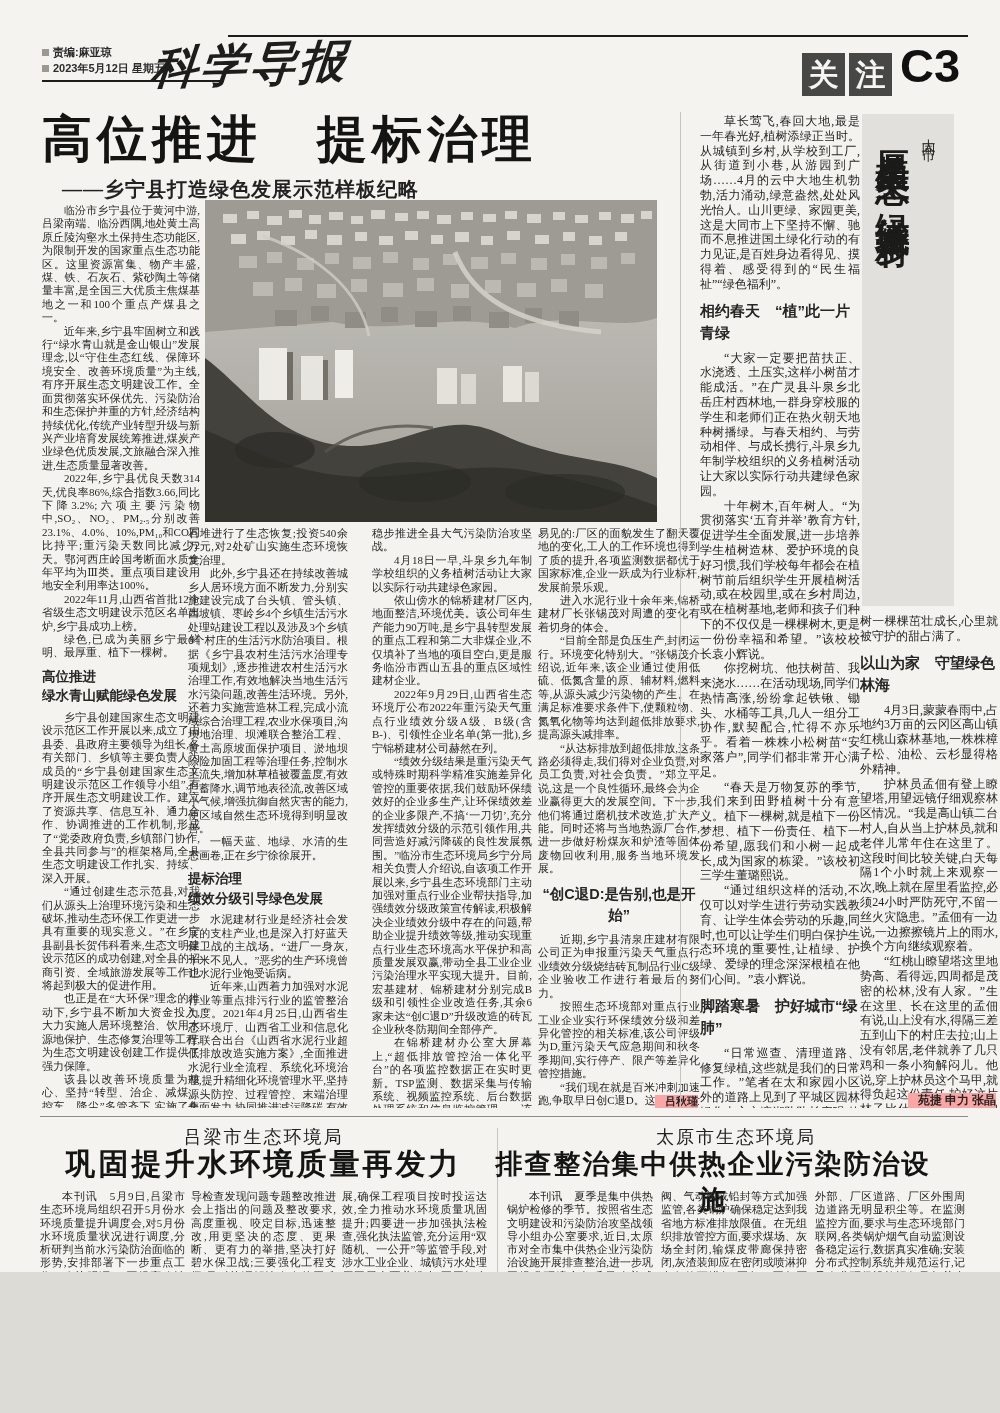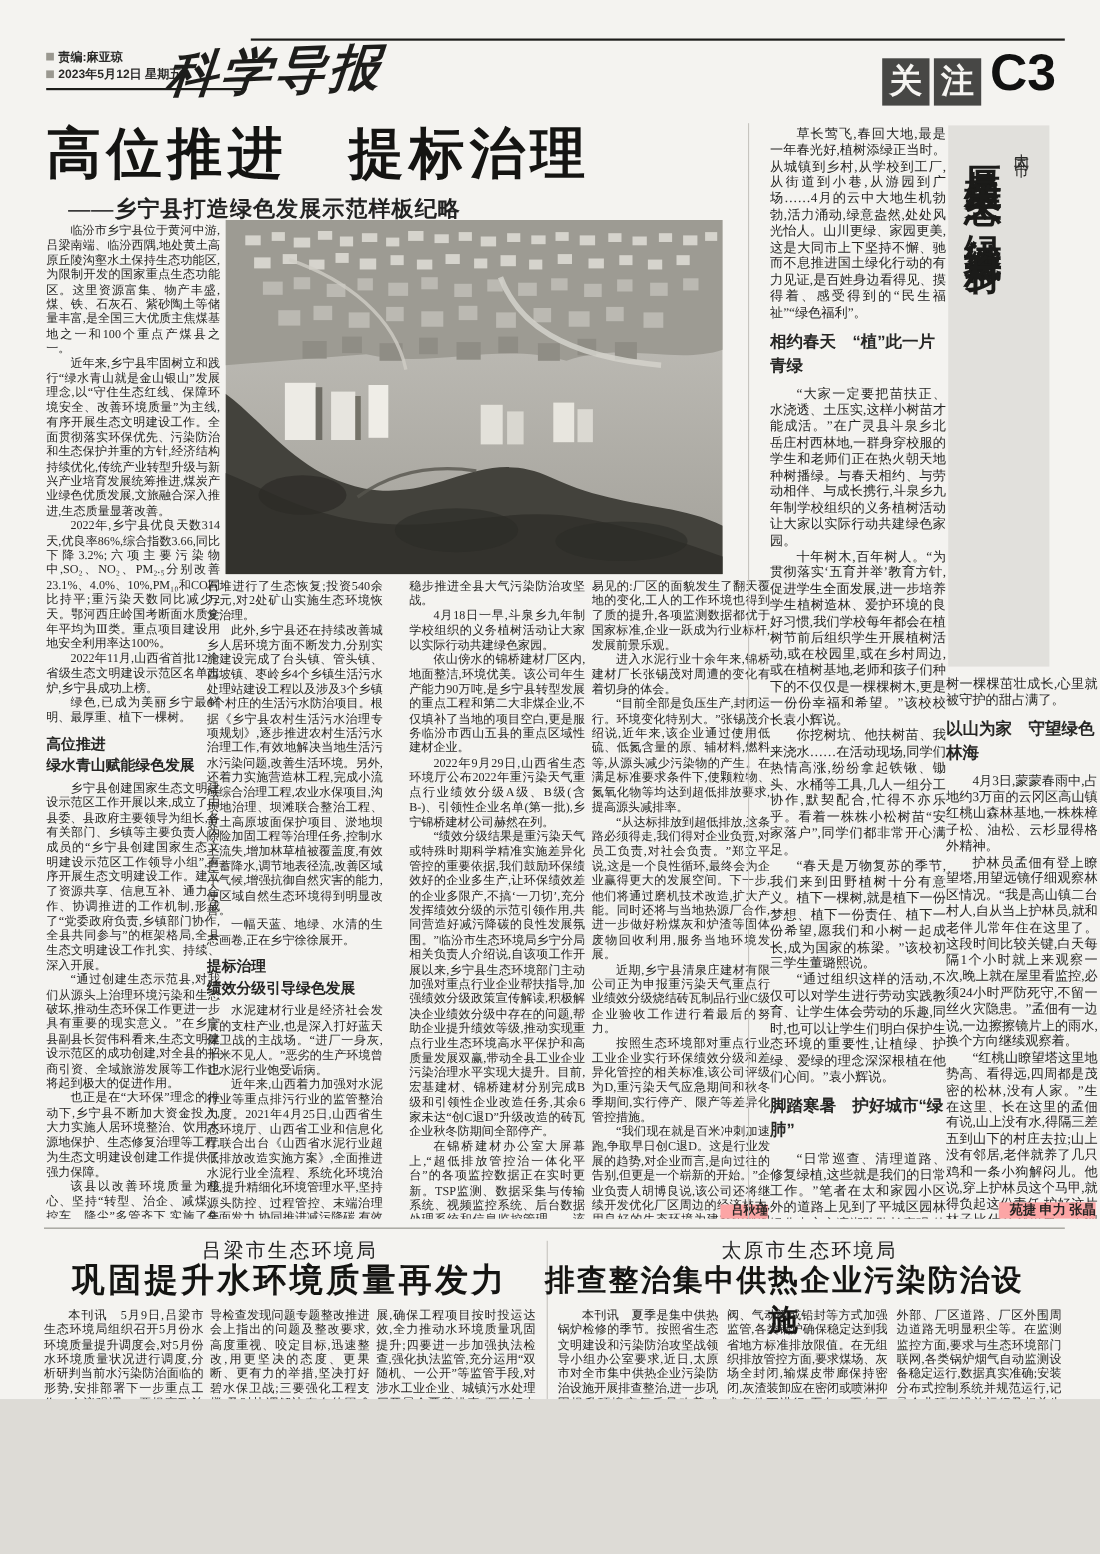--- a/index.html
+++ b/index.html
@@ -220,20 +220,21 @@
       </div>
   </div>
 
   <div class="col main-col cont" style="left:538px;top:527px;width:162px;height:581px;">
     <div class="cont">
         <div class="para">易见的:厂区的面貌发生了翻天覆地的变化,工人的工作环境也得到了质的提升,各项监测数据都优于国家标准,企业一跃成为行业标杆,发展前景乐观。</div>
         <div class="para">进入水泥行业十余年来,锦桥建材厂长张锡茂对周遭的变化有着切身的体会。</div>
         <div class="para">“目前全部是负压生产,封闭运行。环境变化特别大。”张锡茂介绍说,近年来,该企业通过使用低硫、低氮含量的原、辅材料,燃料等,从源头减少污染物的产生。在满足标准要求条件下,使颗粒物、氮氧化物等均达到超低排放要求,提高源头减排率。</div>
         <div class="para">“从达标排放到超低排放,这条路必须得走,我们得对企业负责,对员工负责,对社会负责。”郑立平说,这是一个良性循环,最终会为企业赢得更大的发展空间。下一步,他们将通过磨机技术改造,扩大产能。同时还将与当地热源厂合作,进一步做好粉煤灰和炉渣等固体废物回收利用,服务当地环境发展。</div>
       </div>
+    <div class="subhead-c">“创C退D:是告别,也是开始”</div>
     <div>
         <div class="para">近期,乡宁县清泉庄建材有限公司正为申报重污染天气重点行业绩效分级烧结砖瓦制品行业C级企业验收工作进行着最后的努力。</div>
         <div class="para">按照生态环境部对重点行业工业企业实行环保绩效分级和差异化管控的相关标准,该公司评级为D,重污染天气应急期间和秋冬季期间,实行停产、限产等差异化管控措施。</div>
         <div class="para">“我们现在就是百米冲刺加速跑,争取早日创C退D。这是行业发展的趋势,对企业而言,是向过往的告别,但更是一个崭新的开始。”企业负责人胡博良说,该公司还将继续开发优化厂区周边的经济林木,用良好的生态环境为建材企业的发展筑牢绿色根基。</div>
       </div>
     <div class="byline">吕秋瑾</div>
   </div>
 
   <div class="abs vline" style="left:680px;top:112px;width:1px;height:996px;"></div>
 

